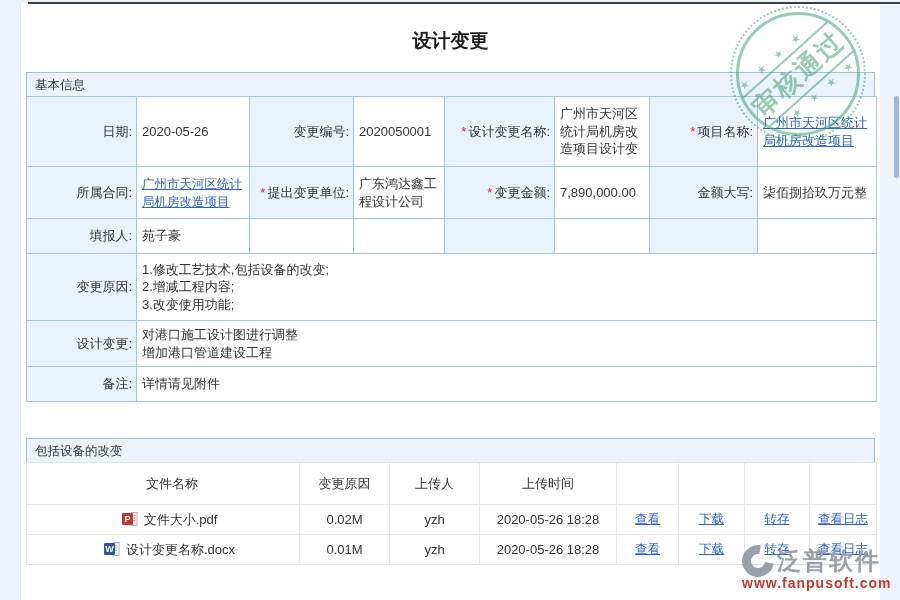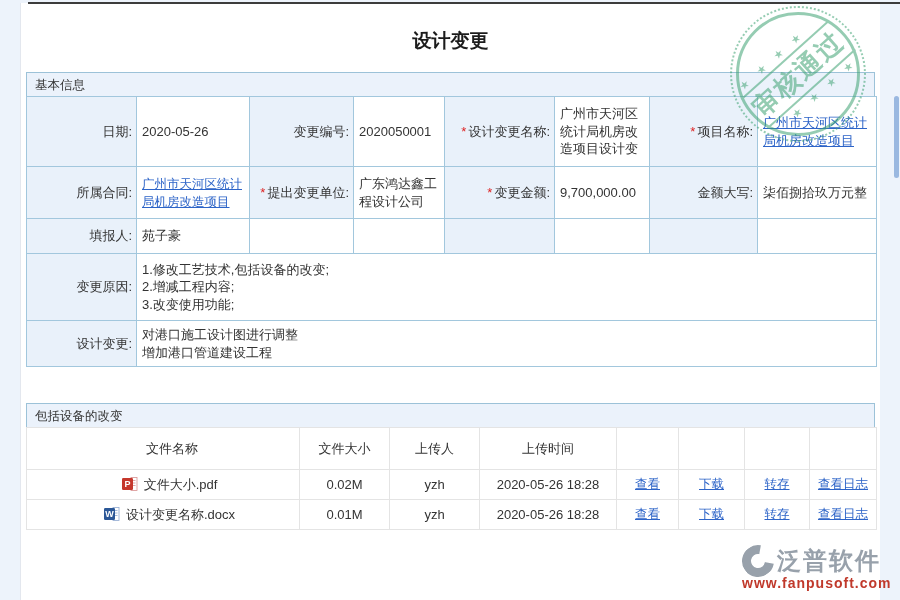--- a/index.html
+++ b/index.html
@@ -115,21 +115,21 @@
         <td class="val">广州市天河区统计局机房改造项目设计变</td>
         <td class="lbl"><span class="req">*</span><span>项目名称:</span></td>
         <td class="val"><a class="lnk">广州市天河区统计局机房改造项目</a></td>
       </tr>
       <tr style="height:52px">
         <td class="lbl"><span>所属合同:</span></td>
         <td class="val"><a class="lnk sm">广州市天河区统计局机房改造项目</a></td>
         <td class="lbl"><span class="req">*</span><span>提出变更单位:</span></td>
         <td class="val">广东鸿达鑫工程设计公司</td>
         <td class="lbl"><span class="req">*</span><span>变更金额:</span></td>
-        <td class="val">9,700,000.00</td>
+        <td class="val">7,890,000.00</td>
         <td class="lbl"><span>金额大写:</span></td>
         <td class="val">柒佰捌拾玖万元整</td>
       </tr>
       <tr style="height:35px">
         <td class="lbl"><span>填报人:</span></td>
         <td class="val">苑子豪</td>
         <td class="val"></td>
         <td class="val"></td>
         <td class="lbl"></td>
         <td class="val"></td>
@@ -139,20 +139,24 @@
       <tr style="height:67px">
         <td class="lbl"><span>变更原因:</span></td>
         <td class="val pre" colspan="7">1.修改工艺技术,包括设备的改变;
 2.增减工程内容;
 3.改变使用功能;</td>
       </tr>
       <tr style="height:46px">
         <td class="lbl"><span>设计变更:</span></td>
         <td class="val pre" colspan="7">对港口施工设计图进行调整
 增加港口管道建设工程</td>
+      </tr>
+      <tr style="height:35px">
+        <td class="lbl"><span>备注:</span></td>
+        <td class="val" colspan="7">详情请见附件</td>
       </tr>
     </tbody>
       </table>
   </div>
 
   <div class="gap1"></div>
 
   <div class="section">
     <div class="section-bar">包括设备的改变</div>
     <table class="files">
@@ -162,21 +166,21 @@
           <col style="width:90px">
           <col style="width:137px">
         <col style="width:62px">
           <col style="width:66px">
           <col style="width:65px">
           <col style="width:67px">
       </colgroup>
       <tbody>
           <tr>
         <th class="fname">文件名称</th>
-        <th>文件大小</th>
+        <th>变更原因</th>
         <th>上传人</th>
         <th>上传时间</th>
         <th></th>
         <th></th>
         <th></th>
         <th></th>
       </tr>
       <tr>
         <td class="fname">
           <svg class="ficon" width="16" height="16" viewBox="0 0 16 16">

